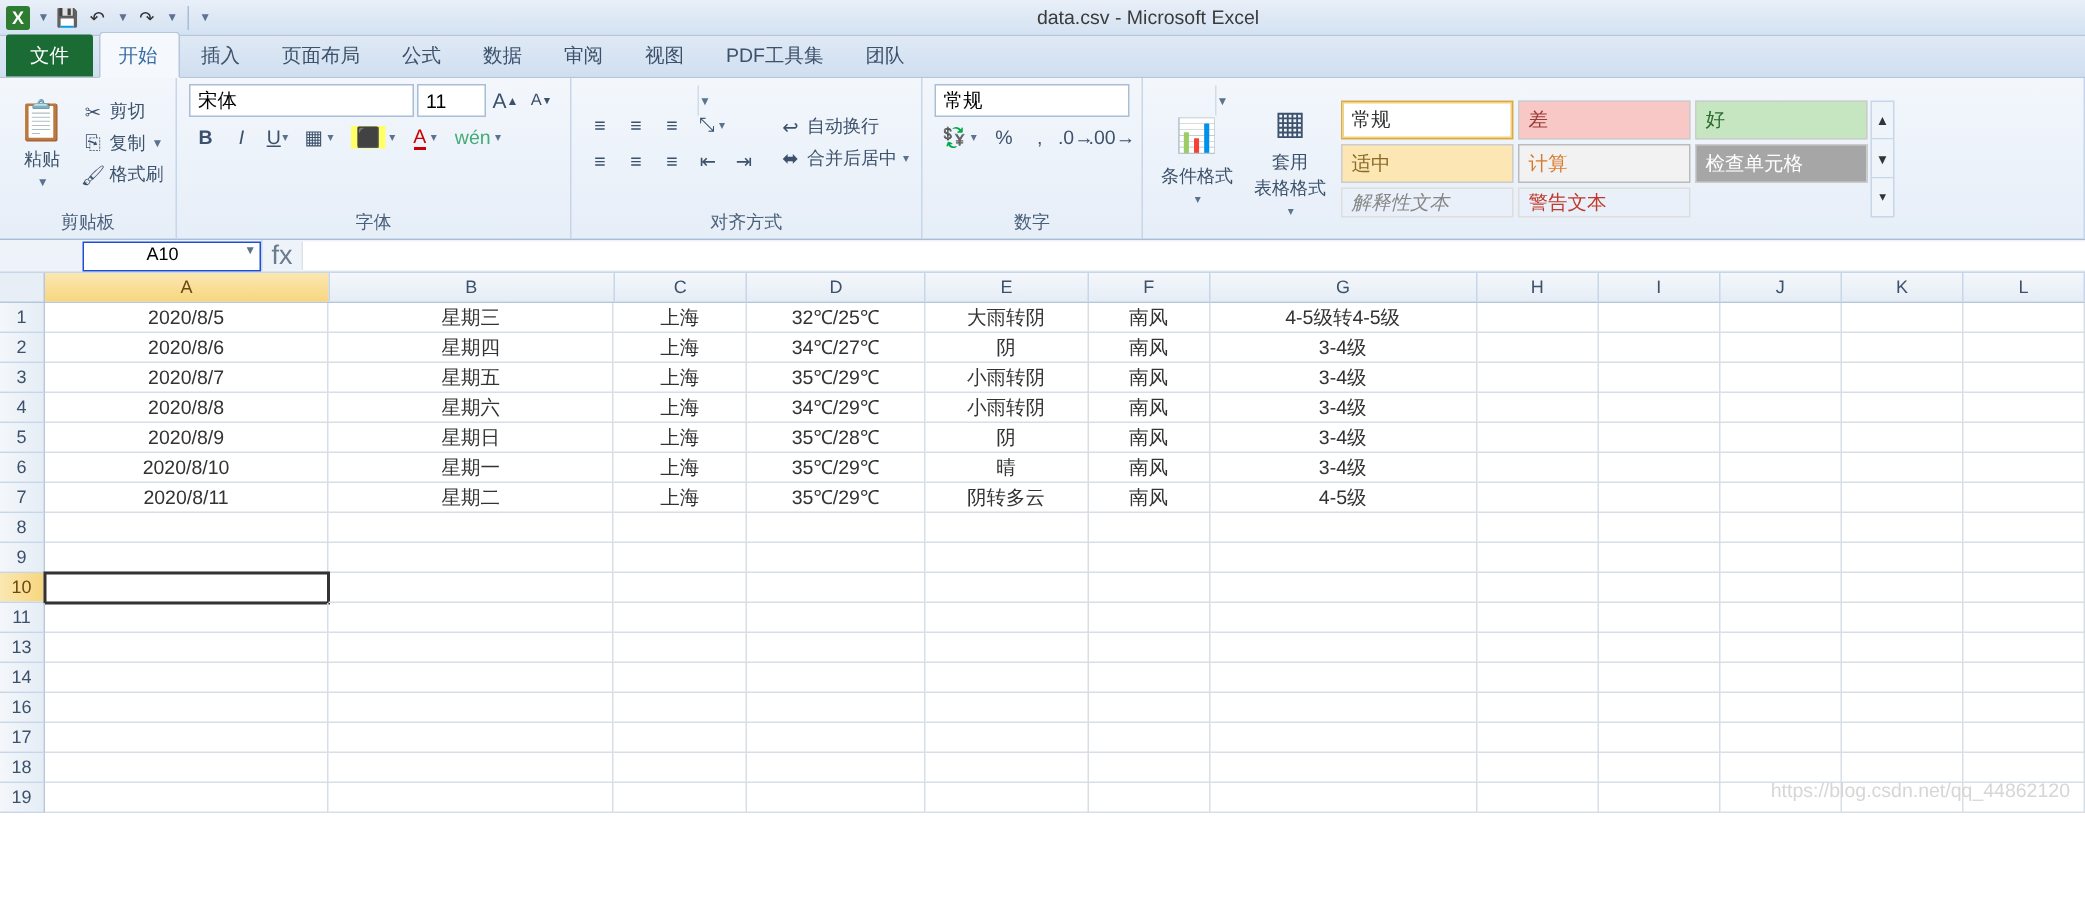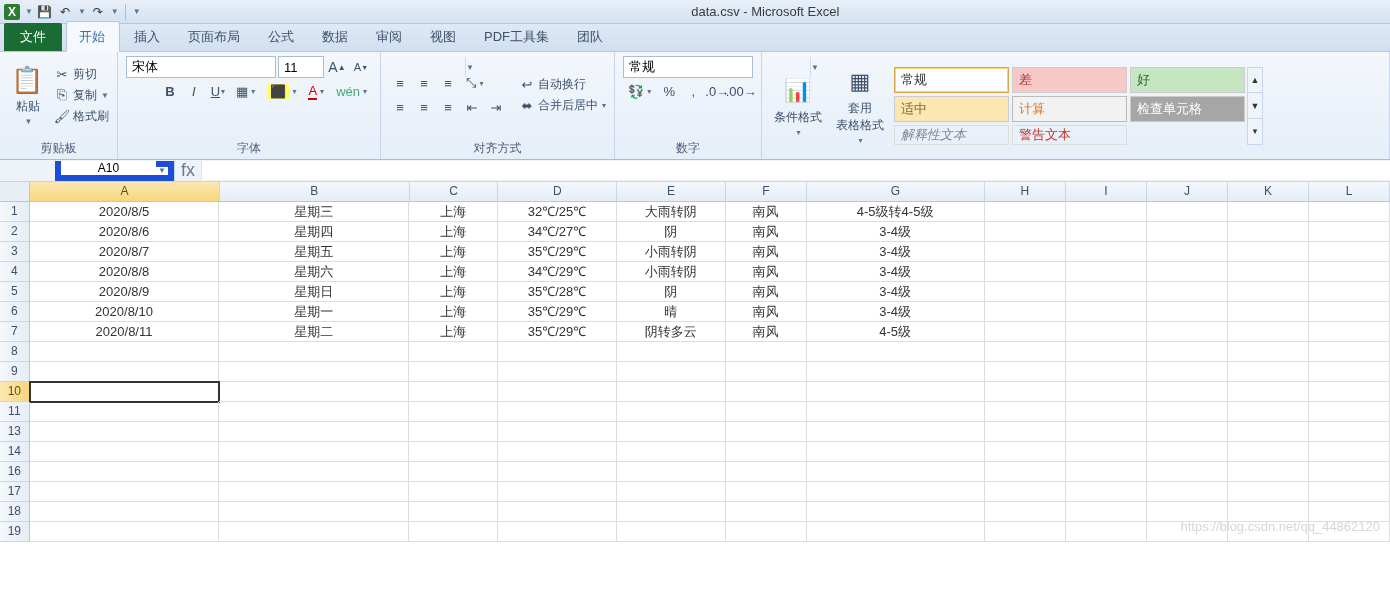--- a/index.html
+++ b/index.html
@@ -56,21 +56,21 @@
 .sc-check { background:#a6a6a6; color:#fff;}
 .sc-expl { color:#888; font-style:italic; border:1px solid #ddd;}
 .sc-warn { color:#c0392b; border:1px solid #ddd;}
 .gallery-scroll { width:16px; display:flex; flex-direction:column; border:1px solid #c7d6e8; margin-left:2px;}
 .gallery-scroll div { flex:1; display:flex; align-items:center; justify-content:center; font-size:9px; border-bottom:1px solid #c7d6e8; background:#eef4fa;}
 .gallery-scroll div:last-child { border-bottom:none;}
 
 
 .fbar-row { height:22px; display:flex; align-items:stretch; border-bottom:1px solid #c7d6e8; background:#eef3f9;}
 .namebox-wrap { width:175px; display:flex; align-items:center; border-right:1px solid #c7d6e8;}
-.namebox { flex:1; height:20px; border:6px solid #1d4ed8; background:#fff; margin:1px 0 1px 55px; display:flex; align-items:flex-end;}
+.namebox { flex:1; height:20px; border:1px solid #1d4ed8; background:#fff; margin:1px 0 1px 55px; display:flex; align-items:flex-start;}
 .namebox input { border:none; outline:none; width:100%; padding:0 6px; text-align:center; font-size:12px;}
 .namebox .nbdd { width:14px; font-size:8px; text-align:center; color:#5b738f;}
 .fx-btns { display:flex; align-items:center; padding:0 6px; gap:10px; color:#999;}
 .fx-label { color:#6b7c90; font-size:18px;}
 .formula-input { flex:1; border:none; outline:none; background:#fff; border-left:1px solid #d8e1ec; padding:0 6px; margin:1px 0;}
 
 
 .grid-wrap { position:relative; }
 .corner { position:absolute; left:0; top:0; width:30px; height:20px; background:#e8eef5; border-right:1px solid #b6c7dc; border-bottom:1px solid #b6c7dc;}
 .colhdrs { margin-left:30px; height:20px; display:flex; background:linear-gradient(#f4f7fb,#e5edf5); border-bottom:1px solid #b6c7dc;}
@@ -143,21 +143,21 @@
         <div class="smallrow">
             <span class="smallicon">🖌</span>
             <span>格式刷</span>
           </div>
       </div>
     </div>
     <div class="group-label">剪贴板</div>
   </div>
 
   <div class="group">
-    <div class="group-content col" style="align-items:flex-end;">
+    <div class="group-content col" style="align-items:flex-start;">
       <div class="btnrow">
         <div class="font-box">
             <input value="宋体" style="">
             <span class="dd-btn">▼</span>
           </div>
         <div class="size-box">
             <input value="11" style="">
             <span class="dd-btn">▼</span>
           </div>
         <div class="rb" style="font-size:14px;">A<sup style="font-size:8px;">▲</sup></div>

